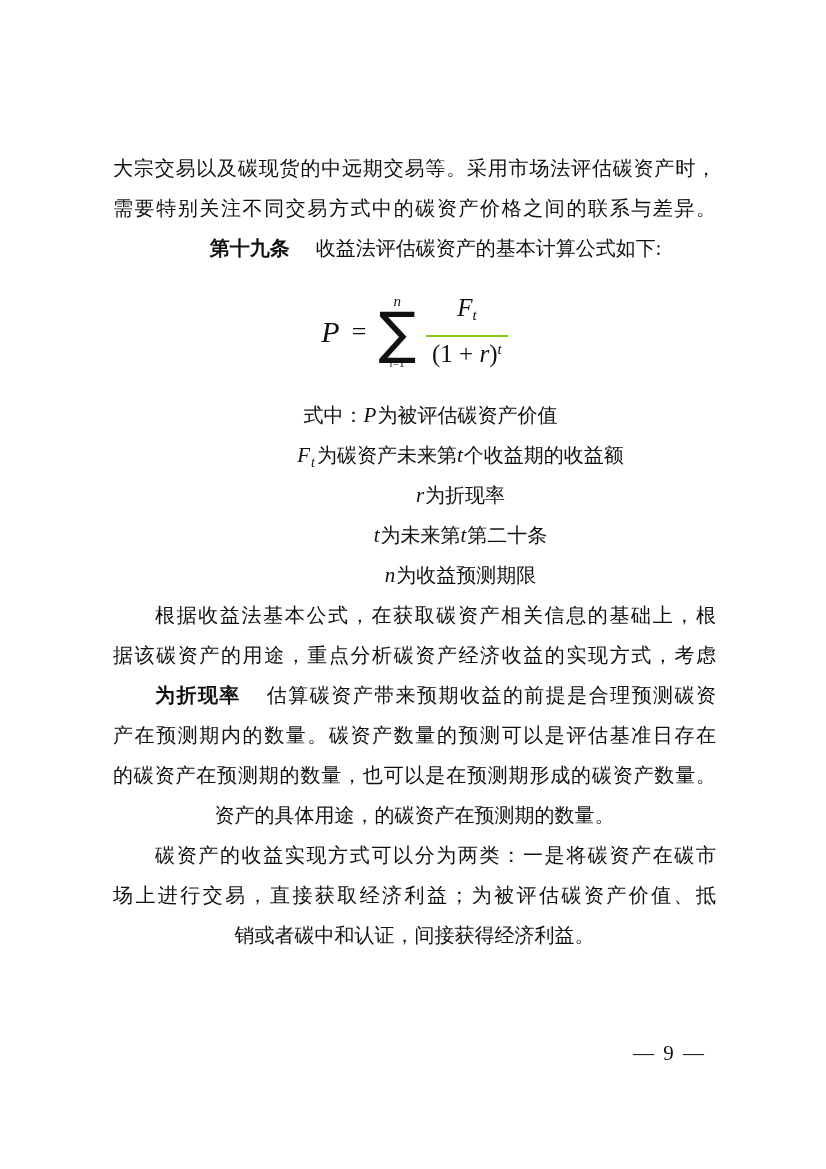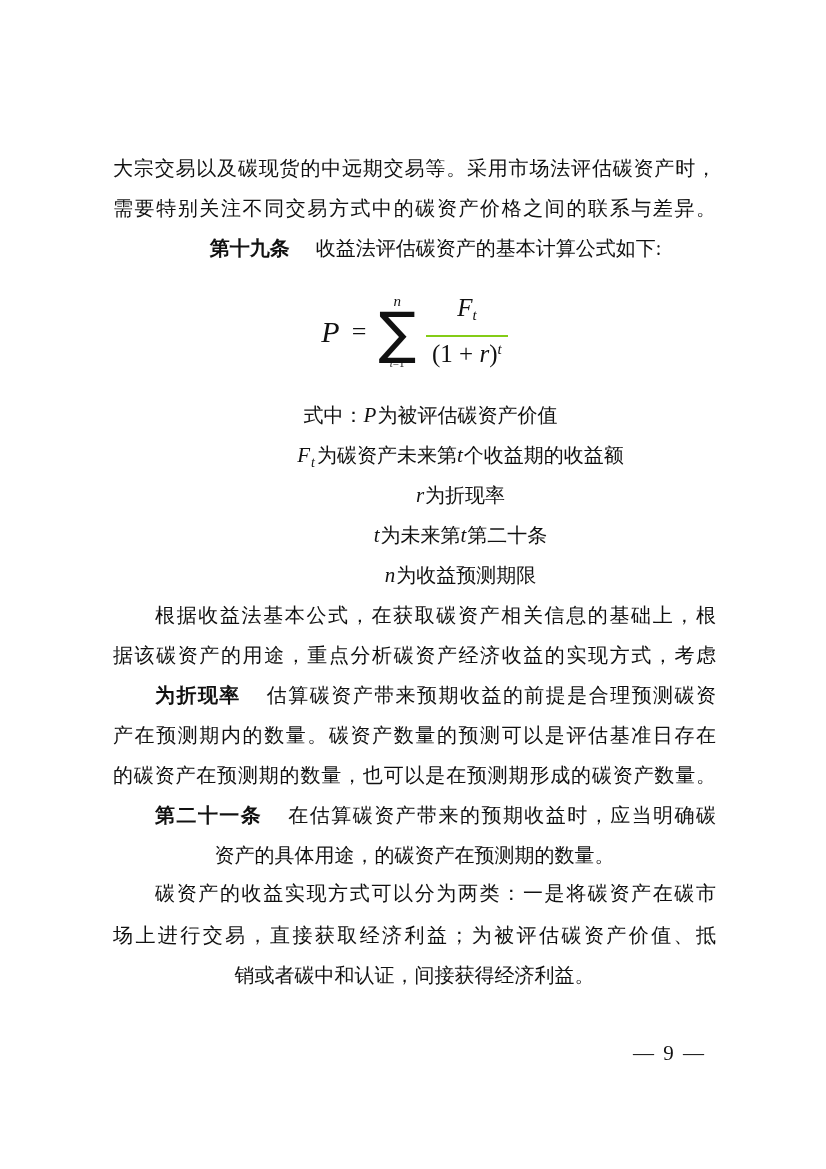--- a/index.html
+++ b/index.html
@@ -157,23 +157,22 @@
         <div class="line" style="text-indent: 32px;"><span class="seg-normal">式中：</span><span class="seg-math">P</span><span class="seg-normal">为被评估碳资产价值</span></div>
         <div class="line" style="text-indent: 92px;"><span class="seg-math">F</span><span class="seg-mathsub">t</span><span class="seg-normal">为碳资产未来第</span><span class="seg-math">t</span><span class="seg-normal">个收益期的收益额</span></div>
         <div class="line" style="text-indent: 92px;"><span class="seg-math">r</span><span class="seg-normal">为折现率</span></div>
         <div class="line" style="text-indent: 92px;"><span class="seg-math">t</span><span class="seg-normal">为未来第</span><span class="seg-math">t</span><span class="seg-normal">第二十条</span></div>
         <div class="line" style="text-indent: 92px;"><span class="seg-math">n</span><span class="seg-normal">为收益预测期限</span></div>
         <div class="line justify" style="text-indent: 42px;"><span class="seg-normal">根据收益法基本公式，在获取碳资产相关信息的基础上，根</span></div>
         <div class="line justify"><span class="seg-normal">据该碳资产的用途，重点分析碳资产经济收益的实现方式，考虑</span></div>
         <div class="line justify" style="text-indent: 42px;"><span class="seg-bold">为折现率</span><span class="seg-normal">估算碳资产带来预期收益的前提是合理预测碳资</span></div>
         <div class="line justify"><span class="seg-normal">产在预测期内的数量。碳资产数量的预测可以是评估基准日存在</span></div>
         <div class="line justify"><span class="seg-normal">的碳资产在预测期的数量，也可以是在预测期形成的碳资产数量。</span></div>
-        <div class="line justify" style="text-indent: 42px;"><span class="seg-bold">第二十一条</span><span class="seg-normal">在估算碳资产带来的预期收益时，应当明确碳</span></div>
         <div class="line"><span class="seg-normal">资产的具体用途，的碳资产在预测期的数量。</span></div>
-        <div class="line justify" style="text-indent: 42px; font-family: Liberation Mono, monospace;"><span class="seg-normal">碳资产的收益实现方式可以分为两类：一是将碳资产在碳市</span></div>
+        <div class="line justify" style="text-indent: 42px;"><span class="seg-normal">碳资产的收益实现方式可以分为两类：一是将碳资产在碳市</span></div>
         <div class="line justify"><span class="seg-normal">场上进行交易，直接获取经济利益；为被评估碳资产价值、抵</span></div>
         <div class="line"><span class="seg-normal">销或者碳中和认证，间接获得经济利益。</span></div>
       </div>
 
   </div>
 
   <div class="footer">
     <span>— 9 —</span>
   </div>
 </div>

